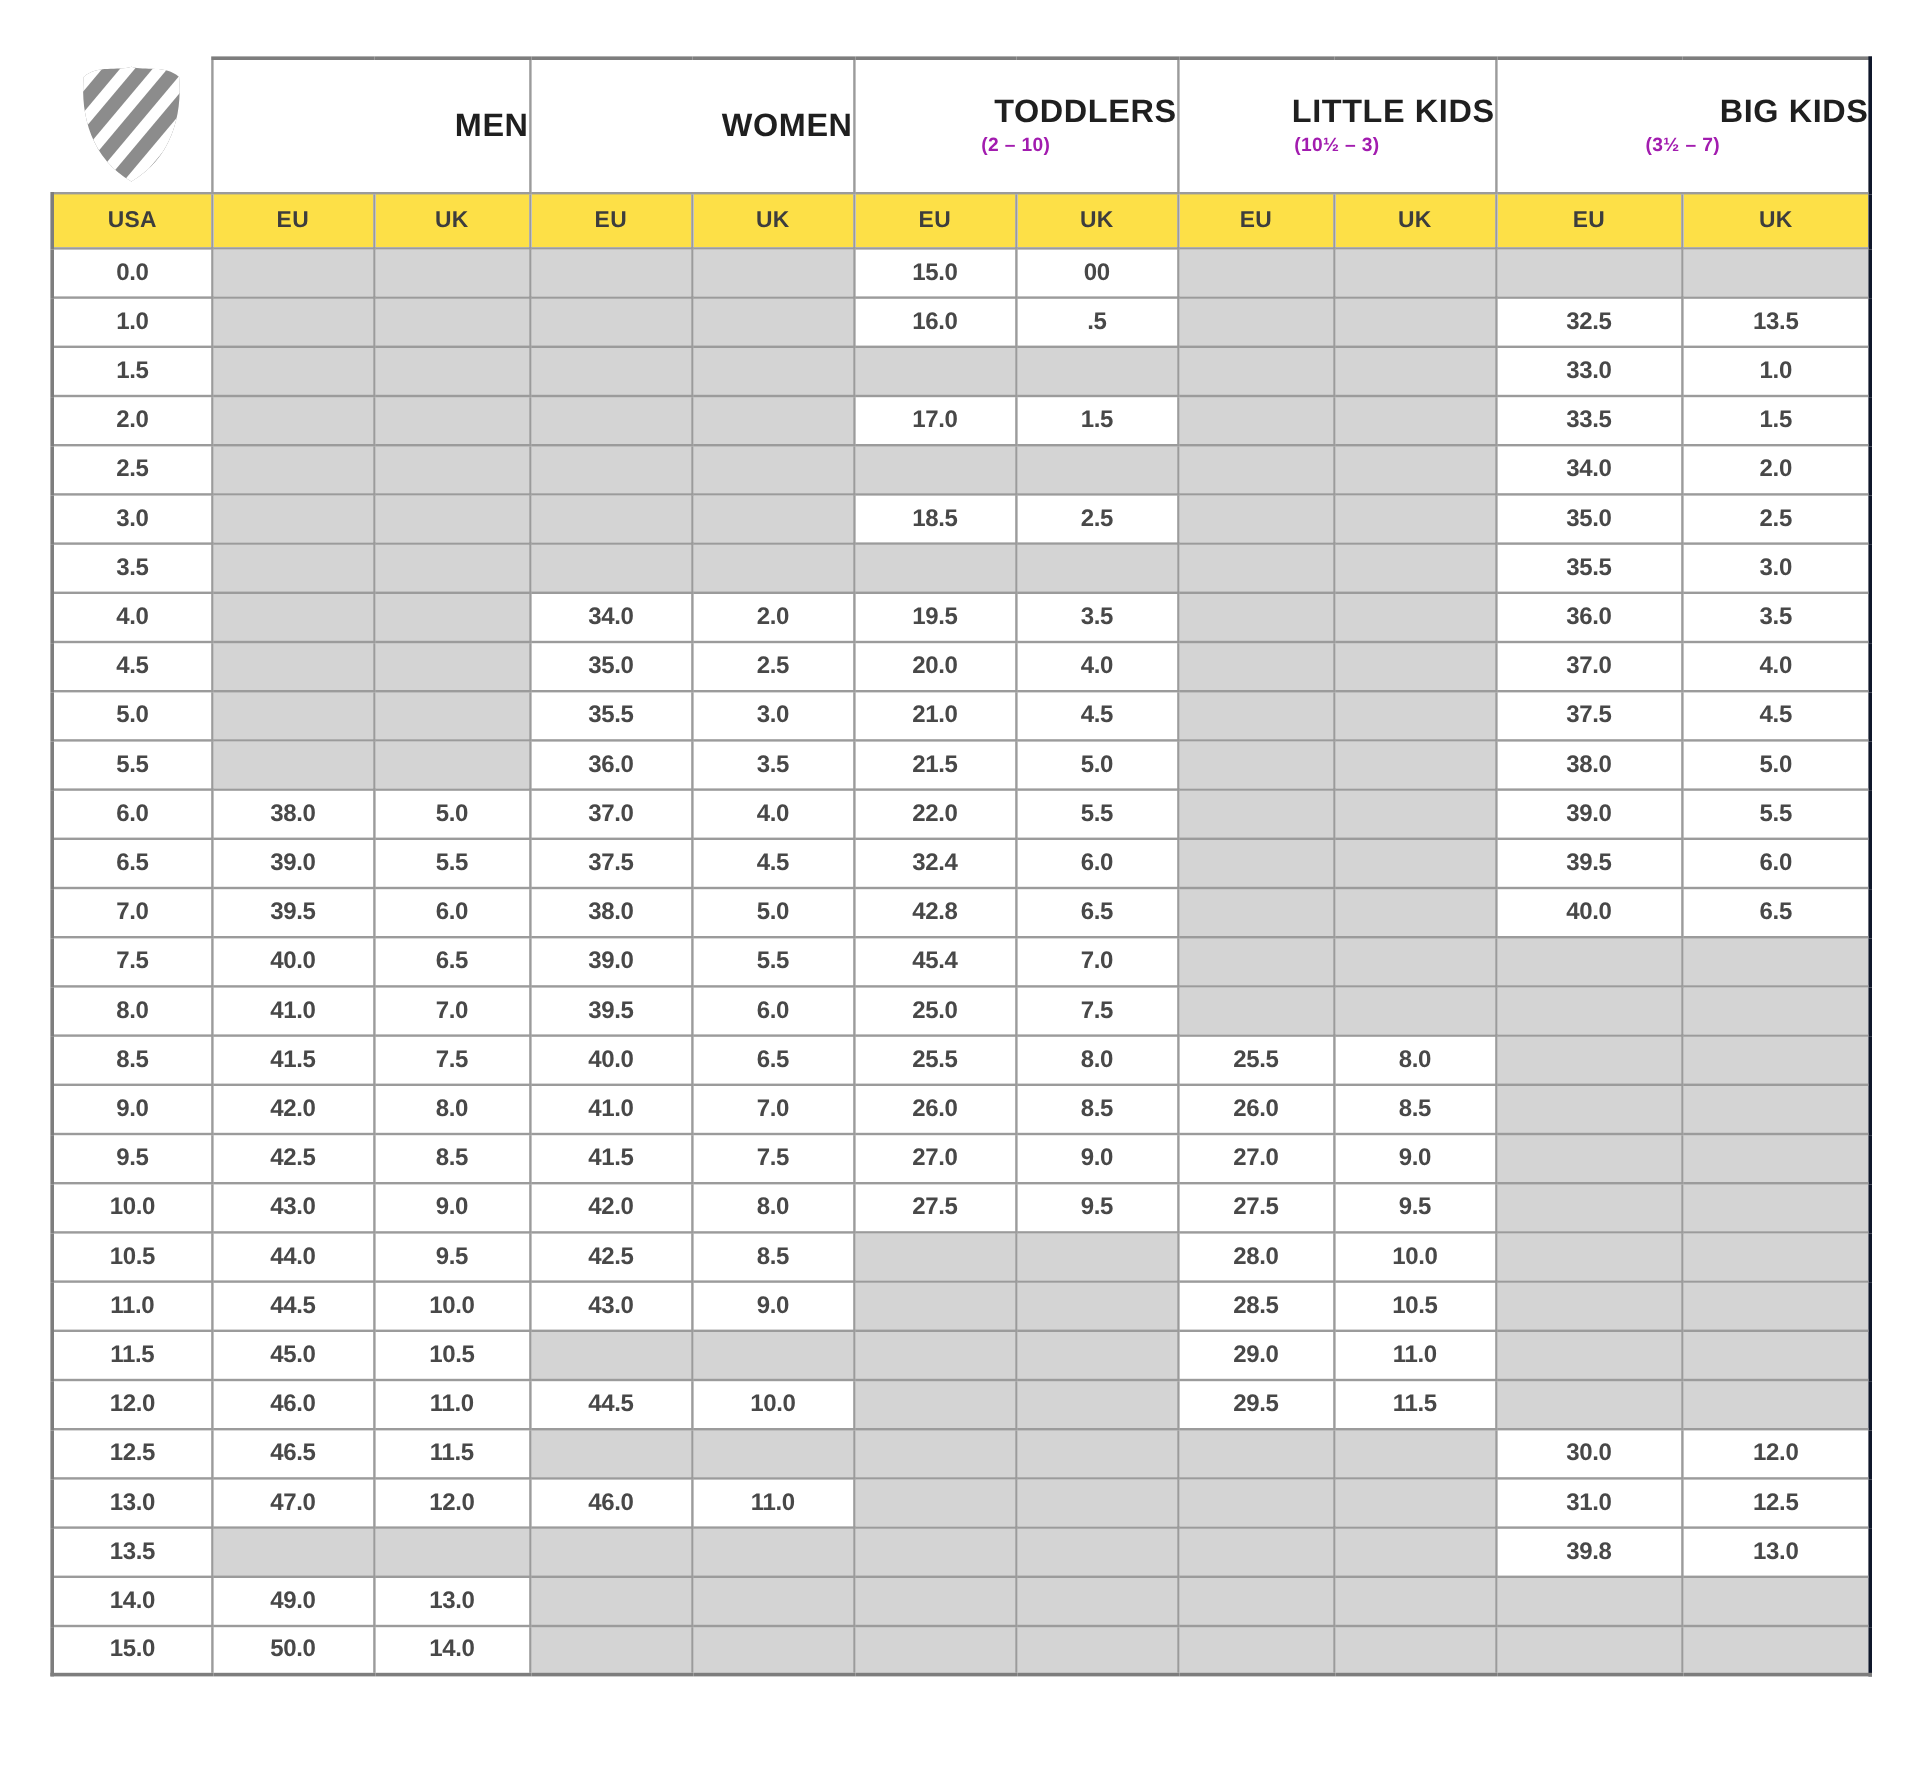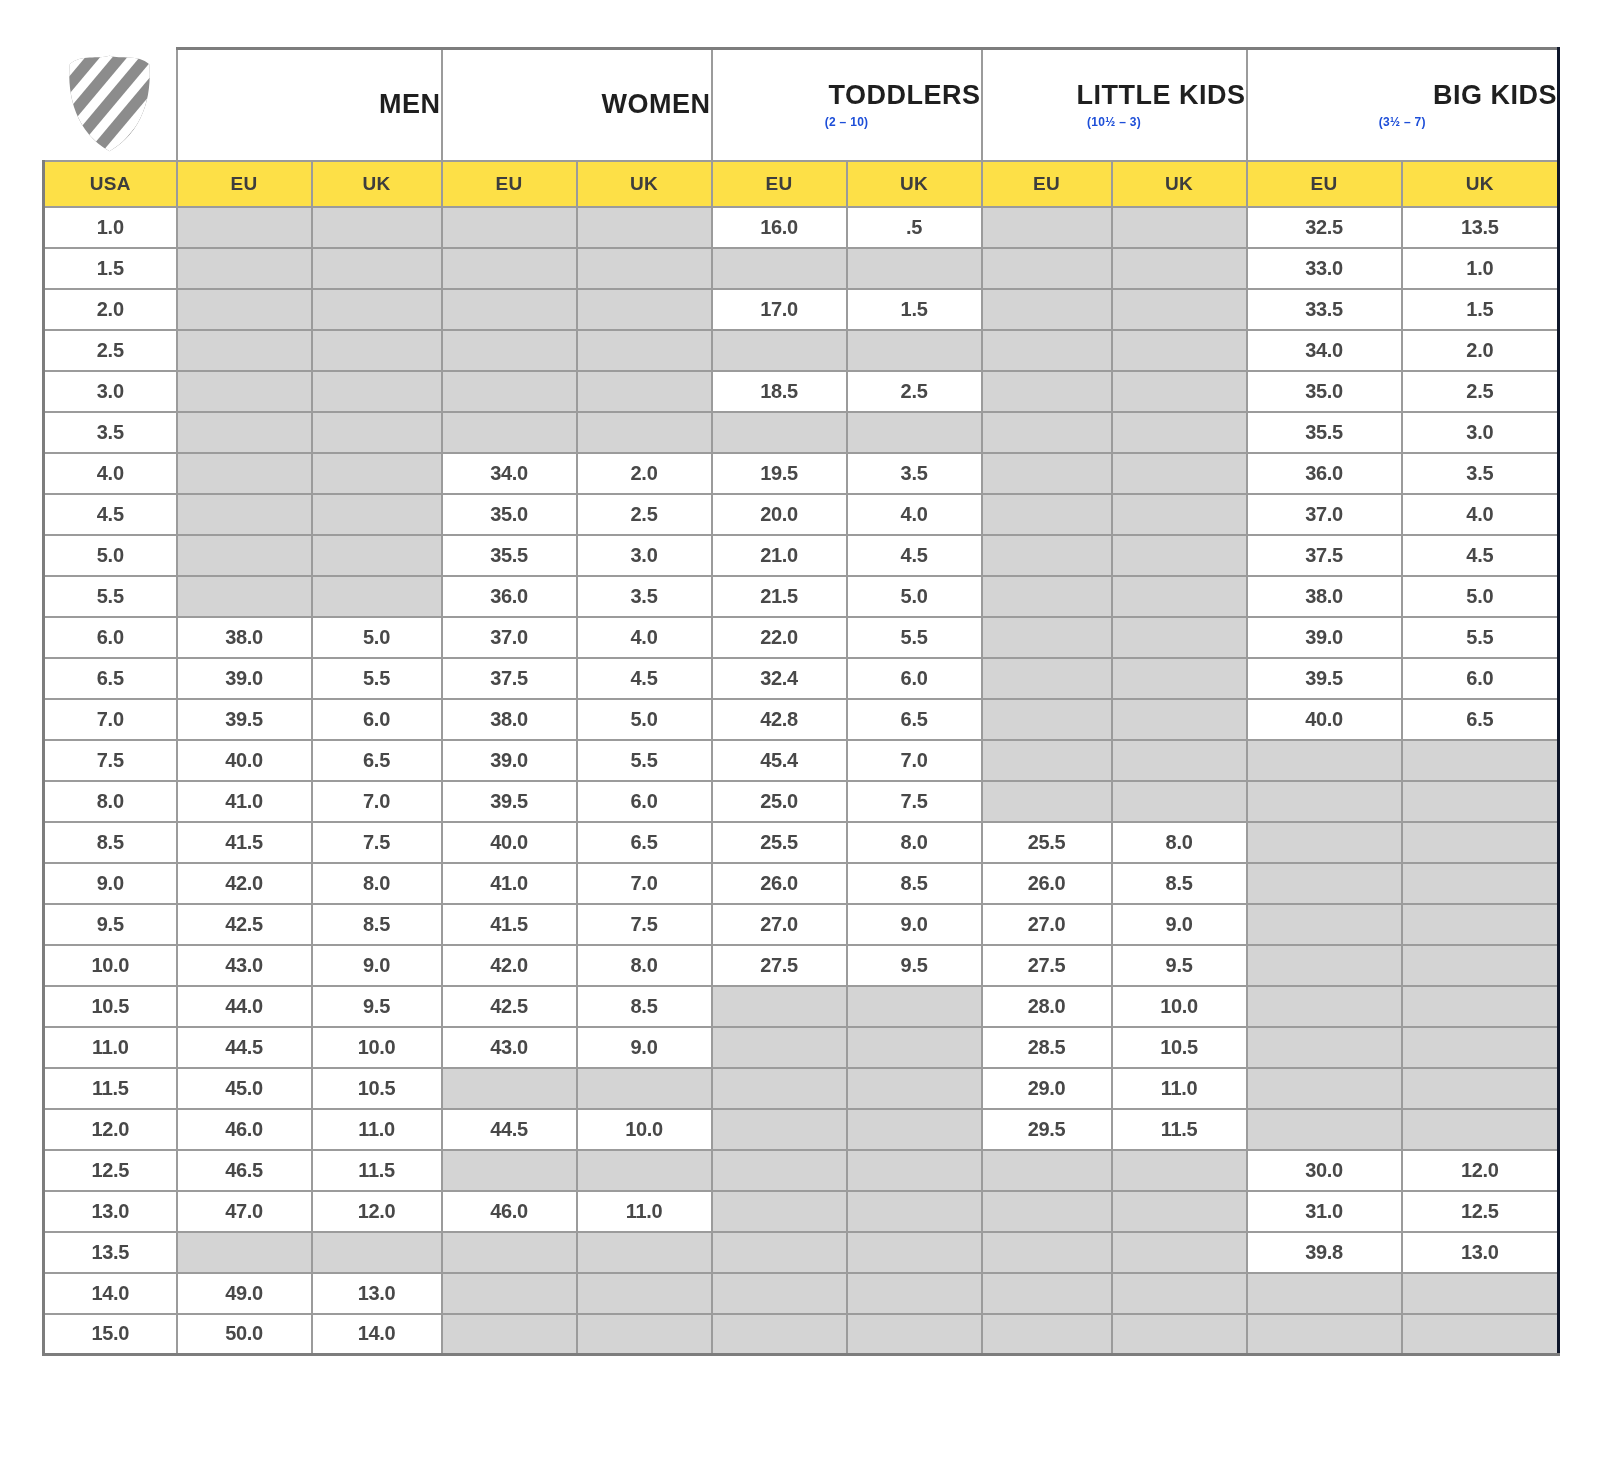--- a/index.html
+++ b/index.html
@@ -25,21 +25,21 @@
     white-space: nowrap;
   }
   tr.groups  { height: 112px; }
   tr.subhead { height: 46px; }
   tbody tr   { height: 41px; }
 
   
   th.logo-cell { border: none; background: #fff; }
 
   .glabel { font-size: 27px; font-weight: 700; color: #1f1f1f; letter-spacing: 0.5px; text-align: right; }
-  .gsub   { font-size: 12px; font-weight: 700; color: #1d4ed8; margin-top: 4px; letter-spacing: 0.3px; }
+  .gsub   { font-size: 16px; font-weight: 700; color: #a21caf; margin-top: 4px; letter-spacing: 0.3px; }
   .groups th { background: #fff; }
 
   .subhead th {
     font-size: 19px; font-weight: 700; color: #3d3d3d;
     background: #fde047; letter-spacing: 0.3px;
   }
 
   tbody td {
     font-size: 20px; font-weight: 700; color: #484848;
     letter-spacing: -0.3px;
@@ -121,20 +121,33 @@
         <th class="group-left">EU</th>
         <th>UK</th>
         <th class="group-left">EU</th>
         <th>UK</th>
         <th class="group-left">EU</th>
         <th>UK</th>
       </tr>
     </thead>
     <tbody>
         <tr>
+          <td class="filled">0.0</td>
+          <td class="empty group-left"></td>
+          <td class="empty"></td>
+          <td class="empty group-left"></td>
+          <td class="empty"></td>
+          <td class="filled group-left">15.0</td>
+          <td class="filled">00</td>
+          <td class="empty group-left"></td>
+          <td class="empty"></td>
+          <td class="empty group-left"></td>
+          <td class="empty"></td>
+        </tr>
+        <tr>
           <td class="filled">1.0</td>
           <td class="empty group-left"></td>
           <td class="empty"></td>
           <td class="empty group-left"></td>
           <td class="empty"></td>
           <td class="filled group-left">16.0</td>
           <td class="filled">.5</td>
           <td class="empty group-left"></td>
           <td class="empty"></td>
           <td class="filled group-left">32.5</td>

